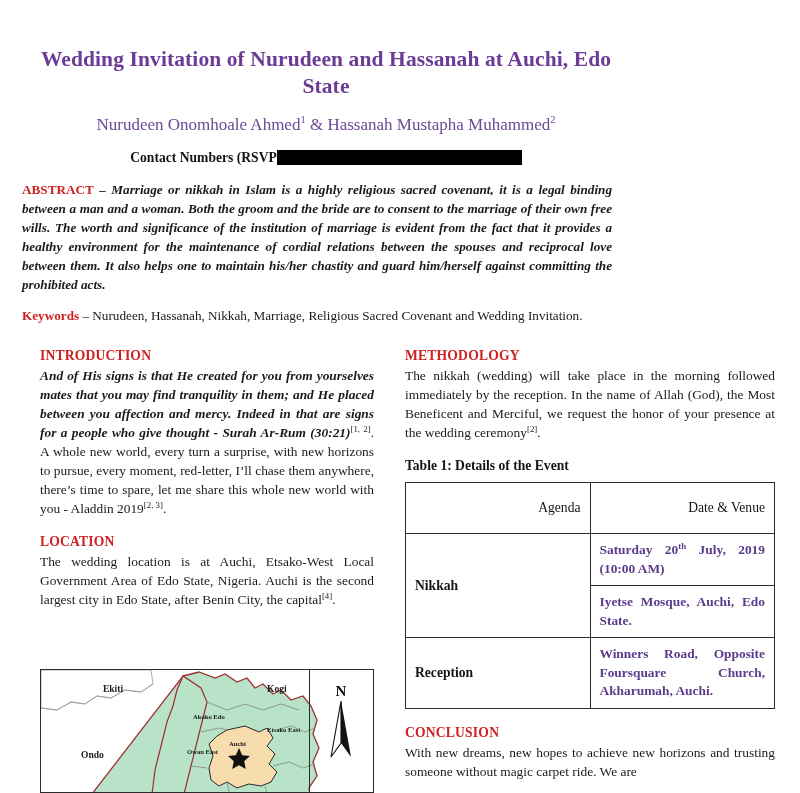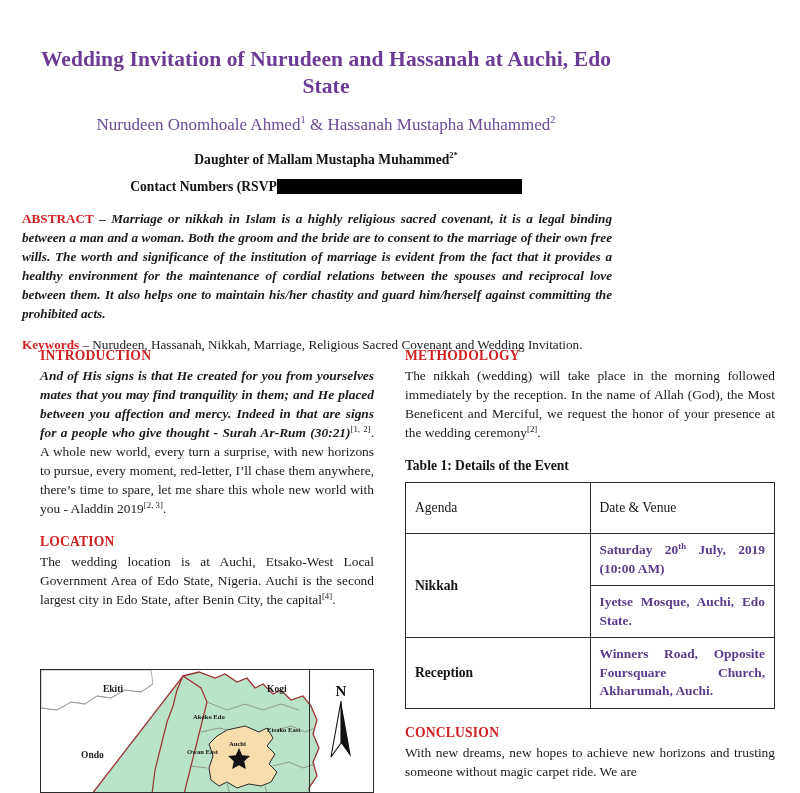--- a/index.html
+++ b/index.html
@@ -158,21 +158,21 @@
     border-collapse: collapse;
     width: 100%;
     table-layout: fixed;
   }
   table.event-table td {
     border: 1.4px solid #2a2a2a;
     padding: 7px 9px;
     vertical-align: middle;
   }
   td.th-cell {
-    text-align: left;
+    text-align: right;
     font-size: 13.6px;
     font-weight: normal;
     color: #141414;
     height: 36px;
   }
   td.agenda-cell {
     text-align: left;
     font-size: 13.6px;
     font-weight: bold;
     color: #141414;
@@ -235,21 +235,20 @@
   }
 </style>
 </head>
 <body>
 
 <div class="page">
 
   <div class="header">
     <h1 class="doc-title">Wedding Invitation of Nurudeen and Hassanah at Auchi, Edo State</h1>
     <div class="authors">Nurudeen Onomhoale Ahmed<sup>1</sup> &amp; Hassanah Mustapha Muhammed<sup>2</sup></div>
-    <div class="parentage">Daughter of Mallam Mustapha Muhammed<sup>2*</sup></div>
     <div class="contact"><span>Contact Numbers (RSVP</span><span class="redaction-bar"></span></div>
   </div>
 
   <div class="abstract-wrap">
     <p class="abstract"><span class="lead">ABSTRACT</span><span> – </span><span>Marriage or nikkah in Islam is a highly religious sacred covenant, it is a legal binding between a man and a woman. Both the groom and the bride are to consent to the marriage of their own free wills. The worth and significance of the institution of marriage is evident from the fact that it provides a healthy environment for the maintenance of cordial relations between the spouses and reciprocal love between them. It also helps one to maintain his/her chastity and guard him/herself against committing the prohibited acts.</span></p>
     <p class="keywords"><span class="lead">Keywords</span><span> – </span><span>Nurudeen, Hassanah, Nikkah, Marriage, Religious Sacred Covenant and Wedding Invitation.</span></p>
   </div>
 
   <div class="columns">
 

